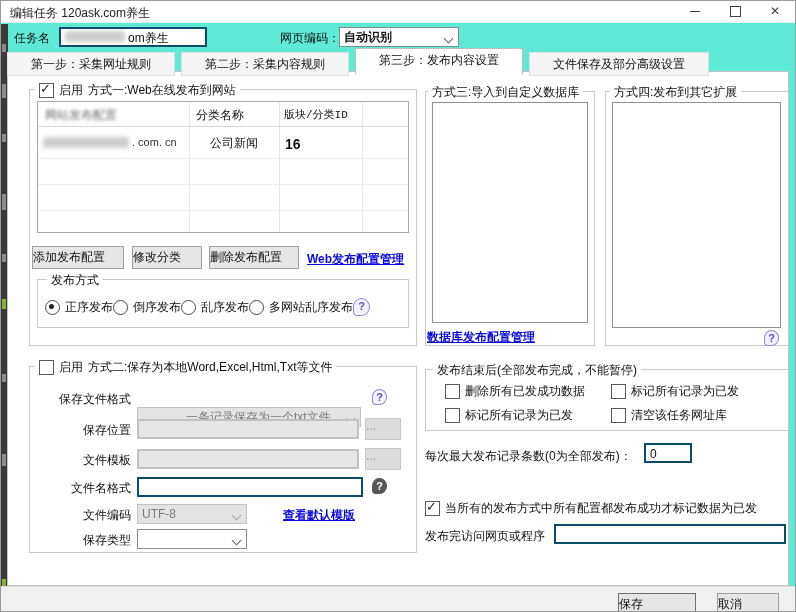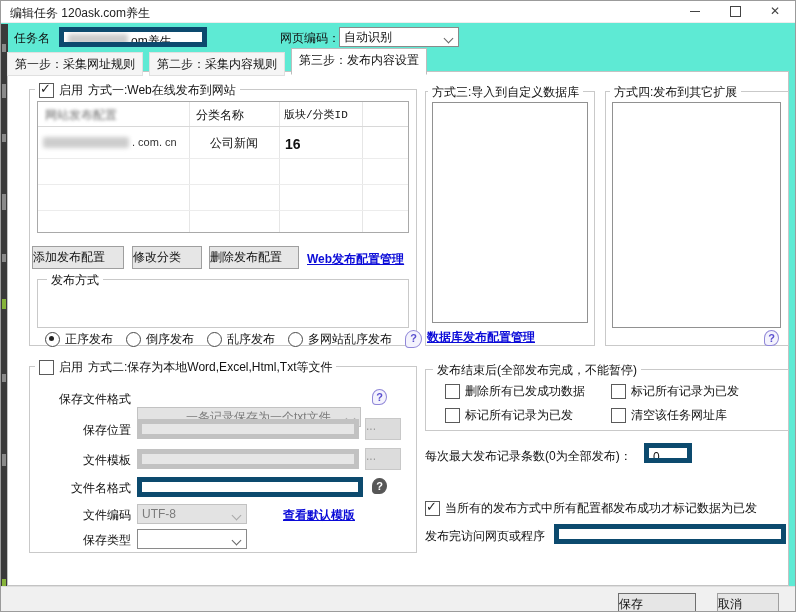--- a/index.html
+++ b/index.html
@@ -9,21 +9,21 @@
     font-family:"Liberation Sans","DejaVu Sans",sans-serif;font-size:12px;color:#111;
   }
   .abs{position:absolute;box-sizing:border-box;}
   
   .titlebar{left:0;top:0;width:100%;height:22px;background:#ffffff;border-bottom:1px solid #ededed;}
   .title{left:9px;top:4px;font-size:12px;color:#222;}
   .winbtn{top:0;width:40px;height:22px;text-align:center;line-height:20px;color:#444;cursor:default;}
   .glyph-min{display:inline-block;width:10px;height:1px;background:#444;vertical-align:middle;}
   .glyph-max{display:inline-block;width:9px;height:9px;border:1px solid #444;vertical-align:middle;}
   
-  .fakeinput{background:#fff;border:5px solid #0c4a6e;height:20px;line-height:18px;padding:0 4px;overflow:hidden;white-space:nowrap;}
+  .fakeinput{background:#fff;border:2px solid #0c4a6e;height:20px;line-height:18px;padding:0 4px;overflow:hidden;white-space:nowrap;}
   .fakeinput.disabled{background:#e6e6e6;border-color:#c2c2c2;color:#7c7c7c;}
   .fakeselect{background:#fff;border:1px solid #8a8a8a;height:20px;line-height:18px;padding:0 18px 0 4px;overflow:hidden;white-space:nowrap;}
   .fakeselect.disabled{background:#e3e3e3;border-color:#c2c2c2;color:#7c7c7c;}
   .chev{position:absolute;right:6px;top:7px;width:6px;height:6px;border-right:1px solid #666;border-bottom:1px solid #666;transform:rotate(45deg);}
   .btn{background:#e6e6e6;border:1px solid #9f9f9f;text-align:left;line-height:21px;height:23px;cursor:default;}
   .btn.disabled{background:#dcdcdc;border-color:#c8c8c8;color:#9b9b9b;}
   .link{color:#0b0bd8;text-decoration:underline;cursor:pointer;white-space:nowrap;font-weight:bold;}
   .group{border:1px solid #c9c9c9;}
   .grouplabel{position:absolute;background:#fff;padding:0 4px;display:flex;align-items:center;gap:5px;white-space:nowrap;z-index:3;}
   .cb{width:13px;height:13px;border:1px solid #5a5a5a;background:#fff;display:inline-block;position:relative;flex:none;}
@@ -34,21 +34,21 @@
   .radio.selected .dot{display:block;}
   .help{width:15px;height:16px;border:1px solid #9087d8;border-radius:50% 50% 50% 4px;color:#5a4fcf;background:#f4f3fd;
         font-size:11px;font-weight:bold;text-align:center;line-height:14px;}
   .help.dark{background:#565656;border-color:#565656;color:#fff;}
   .blob{background:#cdcdcd;border-radius:2px;filter:blur(2px);}
   .blurtext{filter:blur(1.7px);color:#6f6f6f;}
   .row-flex{display:flex;align-items:center;gap:5px;}
   .vline{width:1px;background:#e6e6e6;}
   .hline{height:1px;background:#ececec;}
   
-  .tab{height:22px;line-height:22px;padding:0 7px;background:#f5f5f5;border:1px solid #e0e0e0;white-space:nowrap;cursor:default;}
+  .tab{height:22px;line-height:22px;padding:0 23px;background:#f5f5f5;border:1px solid #e0e0e0;white-space:nowrap;cursor:default;}
   .tab.active{background:#ffffff;border:1px solid #bdbdbd;border-bottom:1px solid #ffffff;height:25px;position:relative;top:-1px;z-index:4;}
   .panel{background:#ffffff;border:1px solid #c3c3c3;}
   
   .edge{left:0;top:23px;width:7px;height:589px;background:#3a3a3a;overflow:hidden;}
   .edge i{display:block;position:absolute;left:1px;width:4px;background:#8a8a8a;height:8px;}
   .listbox{background:#ffffff;border:1px solid #919191;}
   .fieldlabel{text-align:right;white-space:nowrap;}
 </style>
 </head>
 <body>
@@ -71,29 +71,30 @@
     <i style="top:350px;"></i>
       <i style="top:430px;height:12px;"></i>
     <i style="top:555px;height:10px;background:#86b33a;"></i>
   </div>
 
   <div class="abs" style="left:13px;top:29px;">任务名</div>
   <div class="abs fakeinput" style="left:58px;top:26px;width:148px;">
     <span class="blob" style="display:inline-block;width:60px;height:11px;margin-right:3px;"></span><span>om养生</span>
   </div>
   <div class="abs" style="left:279px;top:29px;">网页编码：</div>
-  <div class="abs fakeselect" style="left:338px;top:26px;width:120px;">
+  <div class="abs fakeselect" style="left:338px;top:26px;width:120px;font-weight:bold;">
     <span>自动识别</span>
     <span class="chev"></span>
   </div>
 
   <div class="abs" style="left:6px;top:48px;display:flex;gap:6px;align-items:flex-end;z-index:4;">
     <div class="tab">第一步：采集网址规则</div>
     <div class="tab">第二步：采集内容规则</div>
     <div class="tab active">第三步：发布内容设置</div>
+    <div class="tab">文件保存及部分高级设置</div>
   </div>
 
   <div class="abs panel" style="left:6px;top:70px;width:782px;height:515px;"></div>
 
   <div class="abs group" style="left:28px;top:88px;width:388px;height:257px;"></div>
   <div class="grouplabel" style="left:34px;top:81px;">
     <span class="cb checked">
         <span class="mark">✓</span>
       </span>
     <span>启用</span>
@@ -121,21 +122,21 @@
     </div>
   </div>
 
   <div class="abs btn" style="left:31px;top:245px;width:92px;">添加发布配置</div>
   <div class="abs btn" style="left:131px;top:245px;width:70px;">修改分类</div>
   <div class="abs btn" style="left:208px;top:245px;width:90px;">删除发布配置</div>
   <div class="abs link" style="left:306px;top:250px;">Web发布配置管理</div>
 
   <div class="abs group" style="left:36px;top:278px;width:372px;height:49px;"></div>
   <div class="grouplabel" style="left:46px;top:271px;">发布方式</div>
-  <div class="abs" style="left:44px;top:297px;display:flex;align-items:flex-end;gap:13px;margin-top:32px;">
+  <div class="abs" style="left:44px;top:297px;display:flex;align-items:flex-end;">
     <span class="row-flex">
       <span class="radio selected">
           <span class="dot"></span>
         </span>
       <span>正序发布</span>
     </span>
     <span class="row-flex">
       <span class="radio"></span>
       <span>倒序发布</span>
     </span>

